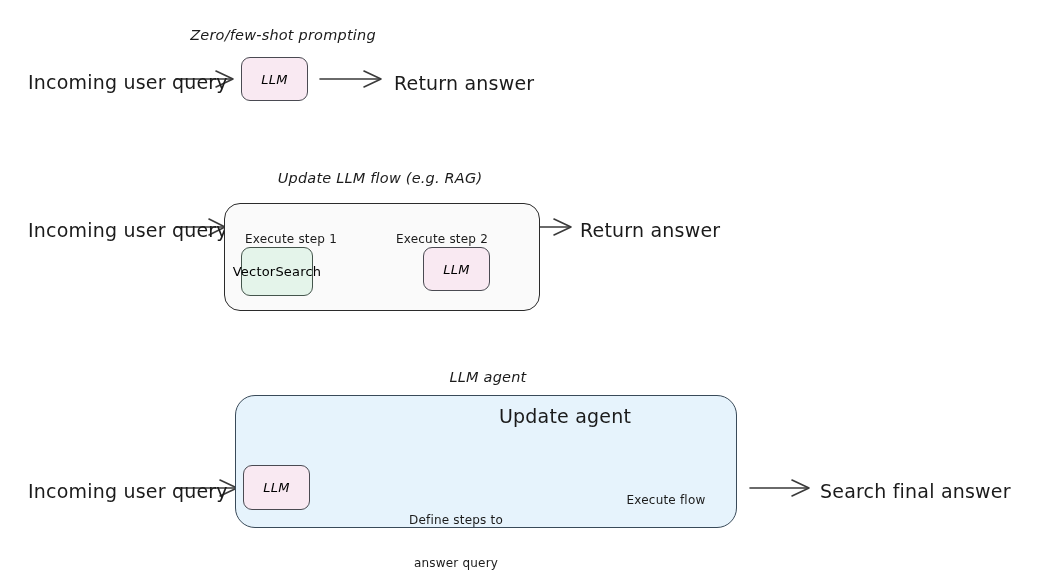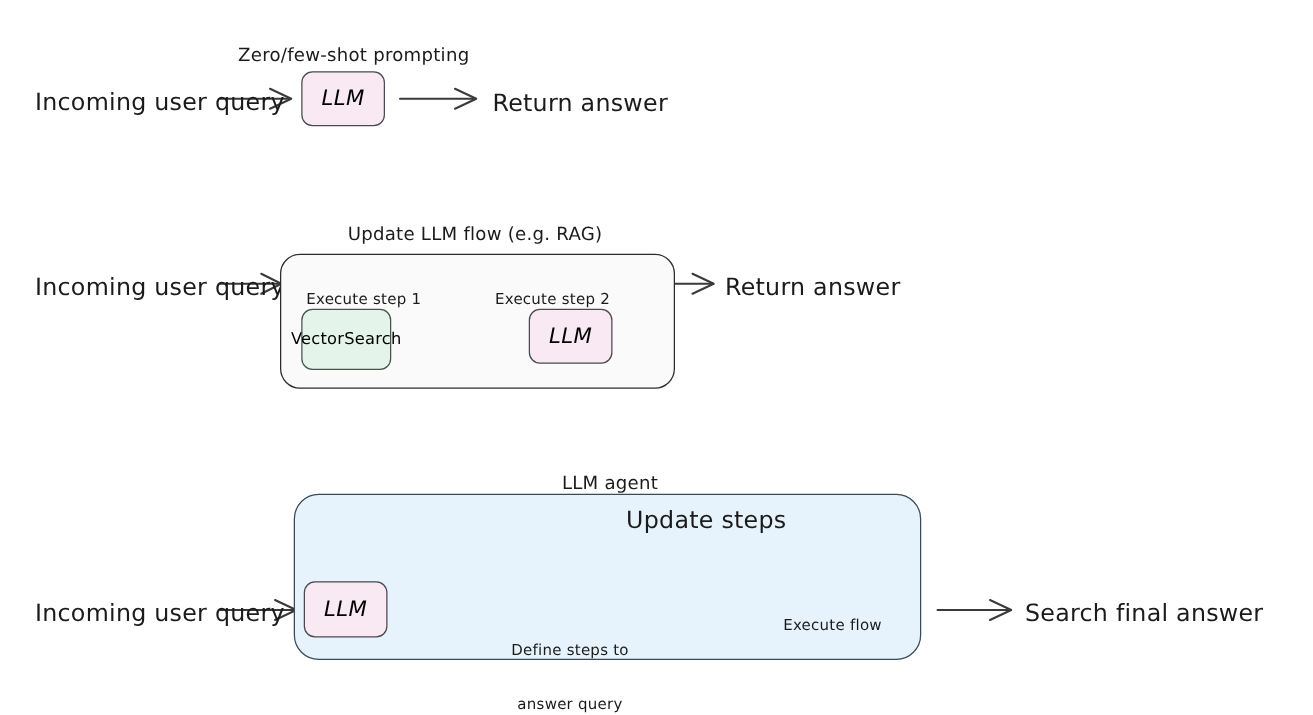--- a/index.html
+++ b/index.html
@@ -24,35 +24,35 @@
   }
   .txt {
     position: absolute;
     font-family: "DejaVu Sans", sans-serif;
     color: #1b1b1b;
     white-space: pre;
     line-height: 1.18;
   }
   .title {
     font-size: 14.5px;
+    font-style: italic;
     letter-spacing: 0.2px;
-    margin-top: 10px;
   }
   .label {
     font-size: 19px;
     letter-spacing: 0.2px;
   }
   .node-label {
     font-size: 12px;
     letter-spacing: 0.2px;
     text-align: center;
     margin-top: 13px;
   }
   .box-label {
-    font-size: 17px;
+    font-size: 13px;
     font-style: italic;
     text-align: center;
     letter-spacing: 0.3px;
   }
   .box-label-plain {
     font-size: 13px;
     text-align: center;
     letter-spacing: 0.2px;
     line-height: 1.22;
   }
@@ -180,17 +180,17 @@
     <span class="box-label">LLM</span>
   </div>
 
   <div class="txt node-label center" style="left:456px; top:472px;">
     <div>Define steps to</div>
     <div>answer query</div>
   </div>
 
   <div class="txt node-label center" style="left:666px; top:480px;">Execute flow</div>
 
-  <div class="txt label center" style="left:565px; top:405px;">Update steps</div>
+  <div class="txt label center" style="left:565px; top:405px;">Update agent</div>
 
   <div class="txt label" style="left:820px; top:480px;">Search final answer</div>
 
 </div>
 
 </body></html>

